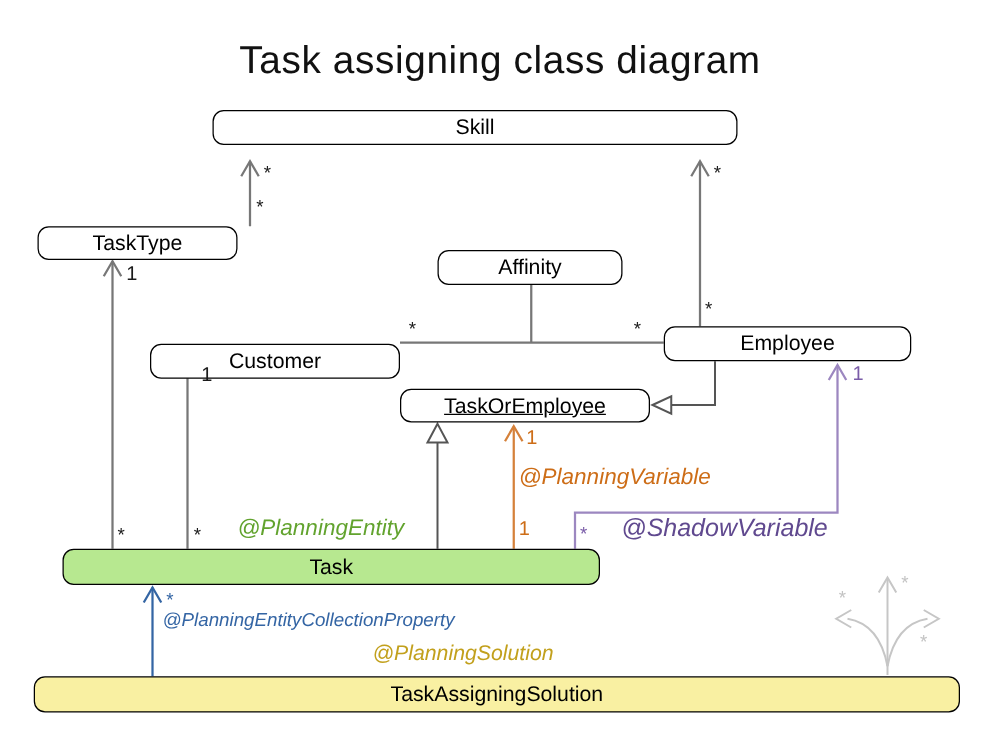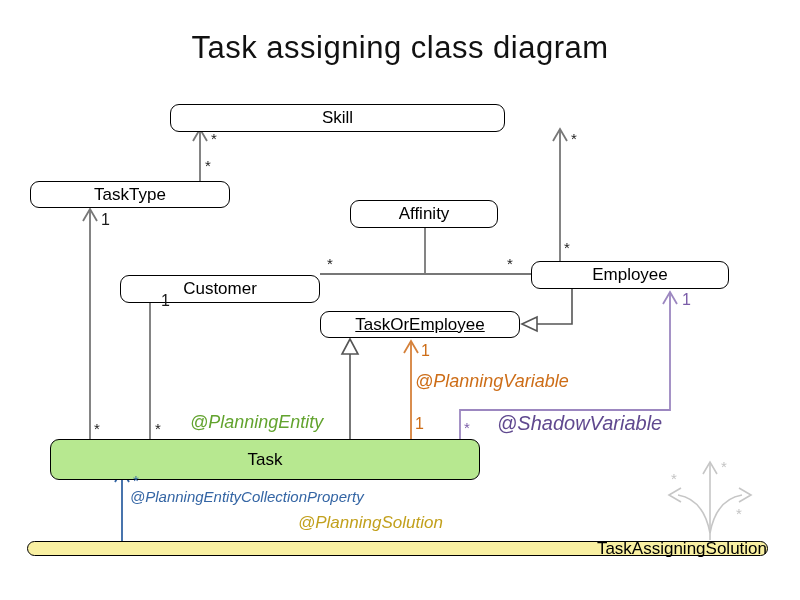--- a/index.html
+++ b/index.html
@@ -94,49 +94,49 @@
   <g stroke="#c6c6c6" stroke-width="1.6" fill="none">
     <line x1="710" y1="540" x2="710" y2="463"></line>
     <polyline points="703,474 710,462 717,474"></polyline>
     <path d="M710,533 C706,512 696,498 678,495"></path>
     <polyline points="681,488 669,495 681,502"></polyline>
     <path d="M710,533 C714,512 724,498 742,495"></path>
     <polyline points="739,488 751,495 739,502"></polyline>
   </g>
 </svg>
 
-<div class="uml-box" style="left:170px;top:104px;width:335px;height:28px;">
+<div class="uml-box" style="left:170px;top:88px;width:420px;height:28px;">
   <span>Skill</span>
 </div>
 
-<div class="uml-box" style="left:30px;top:181px;width:200px;height:27px;">
+<div class="uml-box" style="left:30px;top:181px;width:160px;height:27px;">
   <span>TaskType</span>
 </div>
 
 <div class="uml-box" style="left:350px;top:200px;width:148px;height:28px;">
   <span>Affinity</span>
 </div>
 
 <div class="uml-box" style="left:120px;top:275px;width:200px;height:28px;">
   <span>Customer</span>
 </div>
 
 <div class="uml-box" style="left:531px;top:261px;width:198px;height:28px;">
   <span>Employee</span>
 </div>
 
 <div class="uml-box" style="left:320px;top:311px;width:200px;height:27px;text-decoration:underline;">
   <span>TaskOrEmployee</span>
 </div>
 
-<div class="uml-box fill-green" style="left:50px;top:439px;width:430px;height:41px;">
+<div class="uml-box fill-green" style="left:50px;top:439px;width:430px;height:29px;">
   <span>Task</span>
 </div>
 
-<div class="uml-box fill-yellow" style="left:27px;top:541px;width:741px;height:15px;justify-content:flex-end;">
+<div class="uml-box fill-yellow" style="left:27px;top:541px;width:741px;height:29px;">
   <span>TaskAssigningSolution</span>
 </div>
 
 <span class="ann c-green" style="left:190px;top:413px;font-size:18px;">@PlanningEntity</span>
 <span class="ann c-orange" style="left:415px;top:372px;font-size:18px;">@PlanningVariable</span>
 <span class="ann c-purple" style="left:497px;top:413px;font-size:20px;">@ShadowVariable</span>
 <span class="ann c-blue" style="left:130px;top:489px;font-size:15px;">@PlanningEntityCollectionProperty</span>
 <span class="ann c-gold" style="left:298px;top:514px;font-size:17px;">@PlanningSolution</span>
 
 <span class="mult" style="left:211px;top:131px;">*</span>

